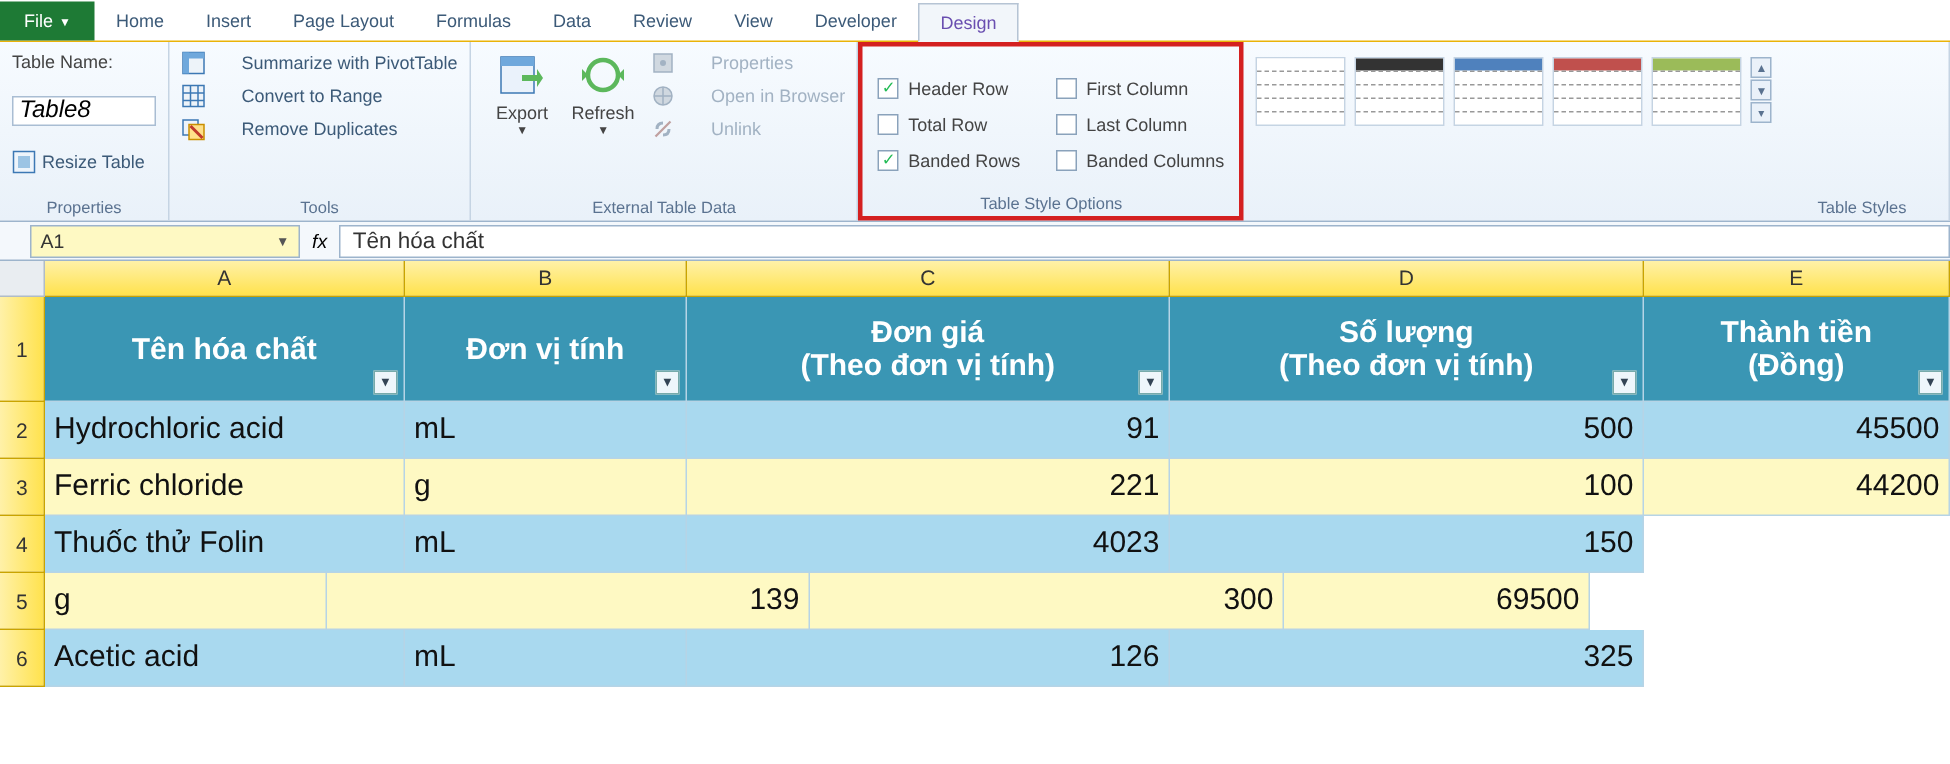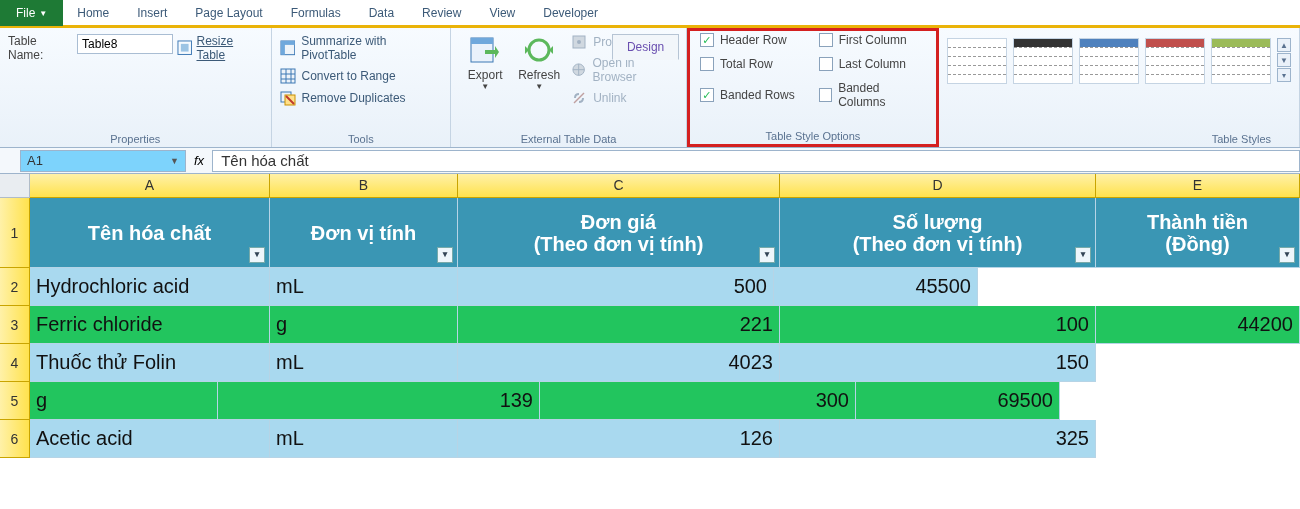--- a/index.html
+++ b/index.html
@@ -1,83 +1,83 @@
 <!DOCTYPE html>
 <html><head>
 <meta charset="utf-8">
 <style>
   * { box-sizing: border-box; margin: 0; padding: 0; font-family: "Segoe UI", Tahoma, sans-serif; }
   body { background: #fff; width: 1300px; height: 509px; overflow: hidden; font-size: 12px; color: #444; }
 
   
-  .ribbon-tabs { display: flex; height: 28px; background: #fff; border-bottom: 3px solid #eab308; }
+  .ribbon-tabs { display: flex; align-items: flex-end; height: 28px; background: #fff; border-bottom: 1px solid #eab308; }
   .file-tab { background: #1e7a35; color: #fff; padding: 4px 16px; height: 26px; display: flex; align-items: center; gap: 4px; }
   .file-tab .caret { font-size: 8px; }
   .tab { padding: 4px 14px; height: 26px; display: flex; align-items: center; color: #3c5a78; cursor: pointer; }
-  .tab.active { background: #f2f6fa; border: 1px solid #b6c4d4; border-bottom: 1px solid #f2f6fa; position: relative; top: 14px; color: #6a4fb0; margin-top: 20px; }
+  .tab.active { background: #f2f6fa; border: 1px solid #b6c4d4; border-bottom: 1px solid #f2f6fa; position: relative; top: 1px; color: #6a4fb0; margin-top: 20px; }
 
   
   .ribbon-body { display: flex; height: 120px; background: linear-gradient(#f7fbff,#e9f1f9); border-bottom: 1px solid #9db4cc; }
   .ribbon-group { border-right: 1px solid #c5d4e3; padding: 4px 8px 2px 8px; display: flex; flex-direction: column; justify-content: space-between; }
   .group-label { text-align: center; font-size: 11px; color: #5a7290; padding-top: 2px; }
   .group-content { flex: 1; display: flex; align-items: flex-start; gap: 6px; padding-top: 2px; }
 
   
-  .prop-col { display: flex; flex-direction: row; gap: 4px; }
-  .tn-input { width: 96px; height: 20px; border: 1px solid #a9bdd3; padding: 3px 4px; font-size: 12px; background: #fff; }
-  .small-btn { display: flex; align-items: center; gap: 4px; font-size: 12px; color: #3c5a78; cursor: pointer; text-decoration: underline; }
+  .prop-col { display: flex; flex-direction: column; gap: 16px; }
+  .tn-input { width: 96px; height: 20px; border: 1px solid #a9bdd3; padding: 3px 4px; font-size: 16px; background: #fff; font-style: italic; }
+  .small-btn { display: flex; align-items: center; gap: 4px; font-size: 12px; color: #3c5a78; cursor: pointer; }
   .ico { width: 16px; height: 16px; display: inline-block; }
 
   
   .tool-list { display: flex; flex-direction: column; gap: 6px; }
-  .tool-item { display: flex; align-items: center; gap: 6px; font-size: 12px; color: #3c5a78; cursor: pointer; }
+  .tool-item { display: flex; align-items: center; gap: 24px; font-size: 12px; color: #3c5a78; cursor: pointer; }
 
   
   .ext-big { display: flex; gap: 2px; }
   .big-btn { display: flex; flex-direction: column; align-items: center; cursor: pointer; width: 52px; }
   .big-ico { width: 32px; height: 32px; margin-bottom: 2px; }
   .ext-mini { display: flex; flex-direction: column; gap: 6px; color: #a2b2c3; }
   .ext-mini .tool-item { color: #a2b2c3; }
 
   
-  .tso { border: 3px solid #d42020; padding: 0 10px 2px 10px; }
+  .tso { border: 3px solid #d42020; padding: 19px 10px 2px 10px; }
   .check-grid { display: grid; grid-template-columns: auto auto; column-gap: 24px; row-gap: 10px; }
   .chk { display: flex; align-items: center; gap: 6px; font-size: 12px; color: #444; cursor: pointer; }
   .chkbox { width: 14px; height: 14px; border: 1px solid #8aa2bb; background: #fff; display: flex; align-items: center; justify-content: center; }
   .chkbox.checked::after { content: "✓"; font-size: 11px; color: #2b5; line-height: 1; }
 
   
   .gallery { flex: 1; display: flex; align-items: flex-start; gap: 6px; padding-top: 6px; }
   .style-thumb { width: 60px; height: 46px; border: 1px solid #c5d4e3; background: #fff; display: flex; flex-direction: column; cursor: pointer; }
   .style-thumb .hdr { height: 8px; }
   .style-thumb .row { flex: 1; border-top: 1px dashed #999; }
   .gal-scroll { display: flex; flex-direction: column; gap: 1px; }
   .gal-scroll div { width: 14px; height: 14px; border: 1px solid #9db4cc; background: #eaf1f9; display:flex; align-items:center; justify-content:center; font-size:8px; color:#5a7290; cursor:pointer;}
 
   
   .formula-bar { display: flex; align-items: center; height: 26px; border-bottom: 1px solid #9db4cc; background: #f4f8fc; }
-  .name-box { width: 166px; height: 22px; margin-left: 20px; border: 1px solid #9db4cc; background: #7dd3fc; display: flex; align-items: center; padding: 10px 6px; font-size: 13px; color:#333; justify-content:space-between;}
+  .name-box { width: 180px; height: 22px; margin-left: 20px; border: 1px solid #9db4cc; background: #fef9c3; display: flex; align-items: center; padding: 10px 6px; font-size: 13px; color:#333; justify-content:space-between;}
   .name-box .dd { font-size: 9px; color:#555; }
   .fx { margin: 0 8px; font-style: italic; color: #000000; font-size: 13px; }
   .formula-input { flex: 1; height: 22px; border: 1px solid #9db4cc; background: #fff; padding: 0 8px; font-size: 15px; color:#333; display:flex; align-items:center;}
 
   
   .grid-wrap { display: flex; }
   .corner { width: 30px; background: #e9edf1; border-right:1px solid #b0bcc8; border-bottom:1px solid #b0bcc8;}
   .col-headers { display: flex; flex: 1; }
   .colh { background: linear-gradient(#fff1a8,#ffe24d); border-right: 1px solid #c9a400; border-bottom: 1px solid #c9a400; text-align: center; font-size: 14px; color: #333; padding: 3px 0; }
   .row-headers { display: flex; flex-direction: column; }
   .rowh { width: 30px; background: linear-gradient(to right,#fff1a8,#ffe24d); border-right: 1px solid #c9a400; border-bottom: 1px solid #c9a400; text-align: center; font-size: 14px; color: #333; display:flex; align-items:center; justify-content:center;}
   .data { display: flex; flex-direction: column; flex: 1; }
   .drow { display: flex; }
   .cell { border-right: 1px solid #b6d4e6; border-bottom: 1px solid #b6d4e6; padding: 2px 6px; font-size: 20px; color: #111; display: flex; align-items: center; }
   .head-cell { background: #3a96b4; color: #fff; font-weight: bold; font-size: 20px; text-align: center; justify-content: center; position: relative; line-height: 1.1; flex-direction: column; }
   .head-cell .filter { position: absolute; right: 4px; bottom: 4px; width: 16px; height: 16px; background: #eef6fb; border:1px solid #7aa; display:flex; align-items:center; justify-content:center; font-size:9px; color:#345;}
   .band-a { background: #a9d9ef; text-align: right; }
-  .band-b { background: #22c55e; }
+  .band-b { background: #fef9c3; }
   .num { justify-content: flex-end; }
 
   
   .cA { width: 240px; }
   .cB { width: 188px; }
   .cC { width: 322px; }
   .cD { width: 316px; }
   .cE { width: 204px; }
 
   
@@ -362,20 +362,21 @@
           </div>
           <div class="cell head-cell cE hHead">
             <div>Thành tiền</div>
             <div>(Đồng)</div>
             <div class="filter">▾</div>
           </div>
         </div>
         <div class="drow">
           <div class="cell hData cA band-a">Hydrochloric acid</div>
           <div class="cell hData cB band-a">mL</div>
+          <div class="cell hData cC band-a num">91</div>
           <div class="cell hData cD band-a num">500</div>
           <div class="cell hData cE band-a num">45500</div>
         </div>
         <div class="drow">
           <div class="cell hData cA band-b">Ferric chloride</div>
           <div class="cell hData cB band-b">g</div>
           <div class="cell hData cC band-b num">221</div>
           <div class="cell hData cD band-b num">100</div>
           <div class="cell hData cE band-b num">44200</div>
         </div>

